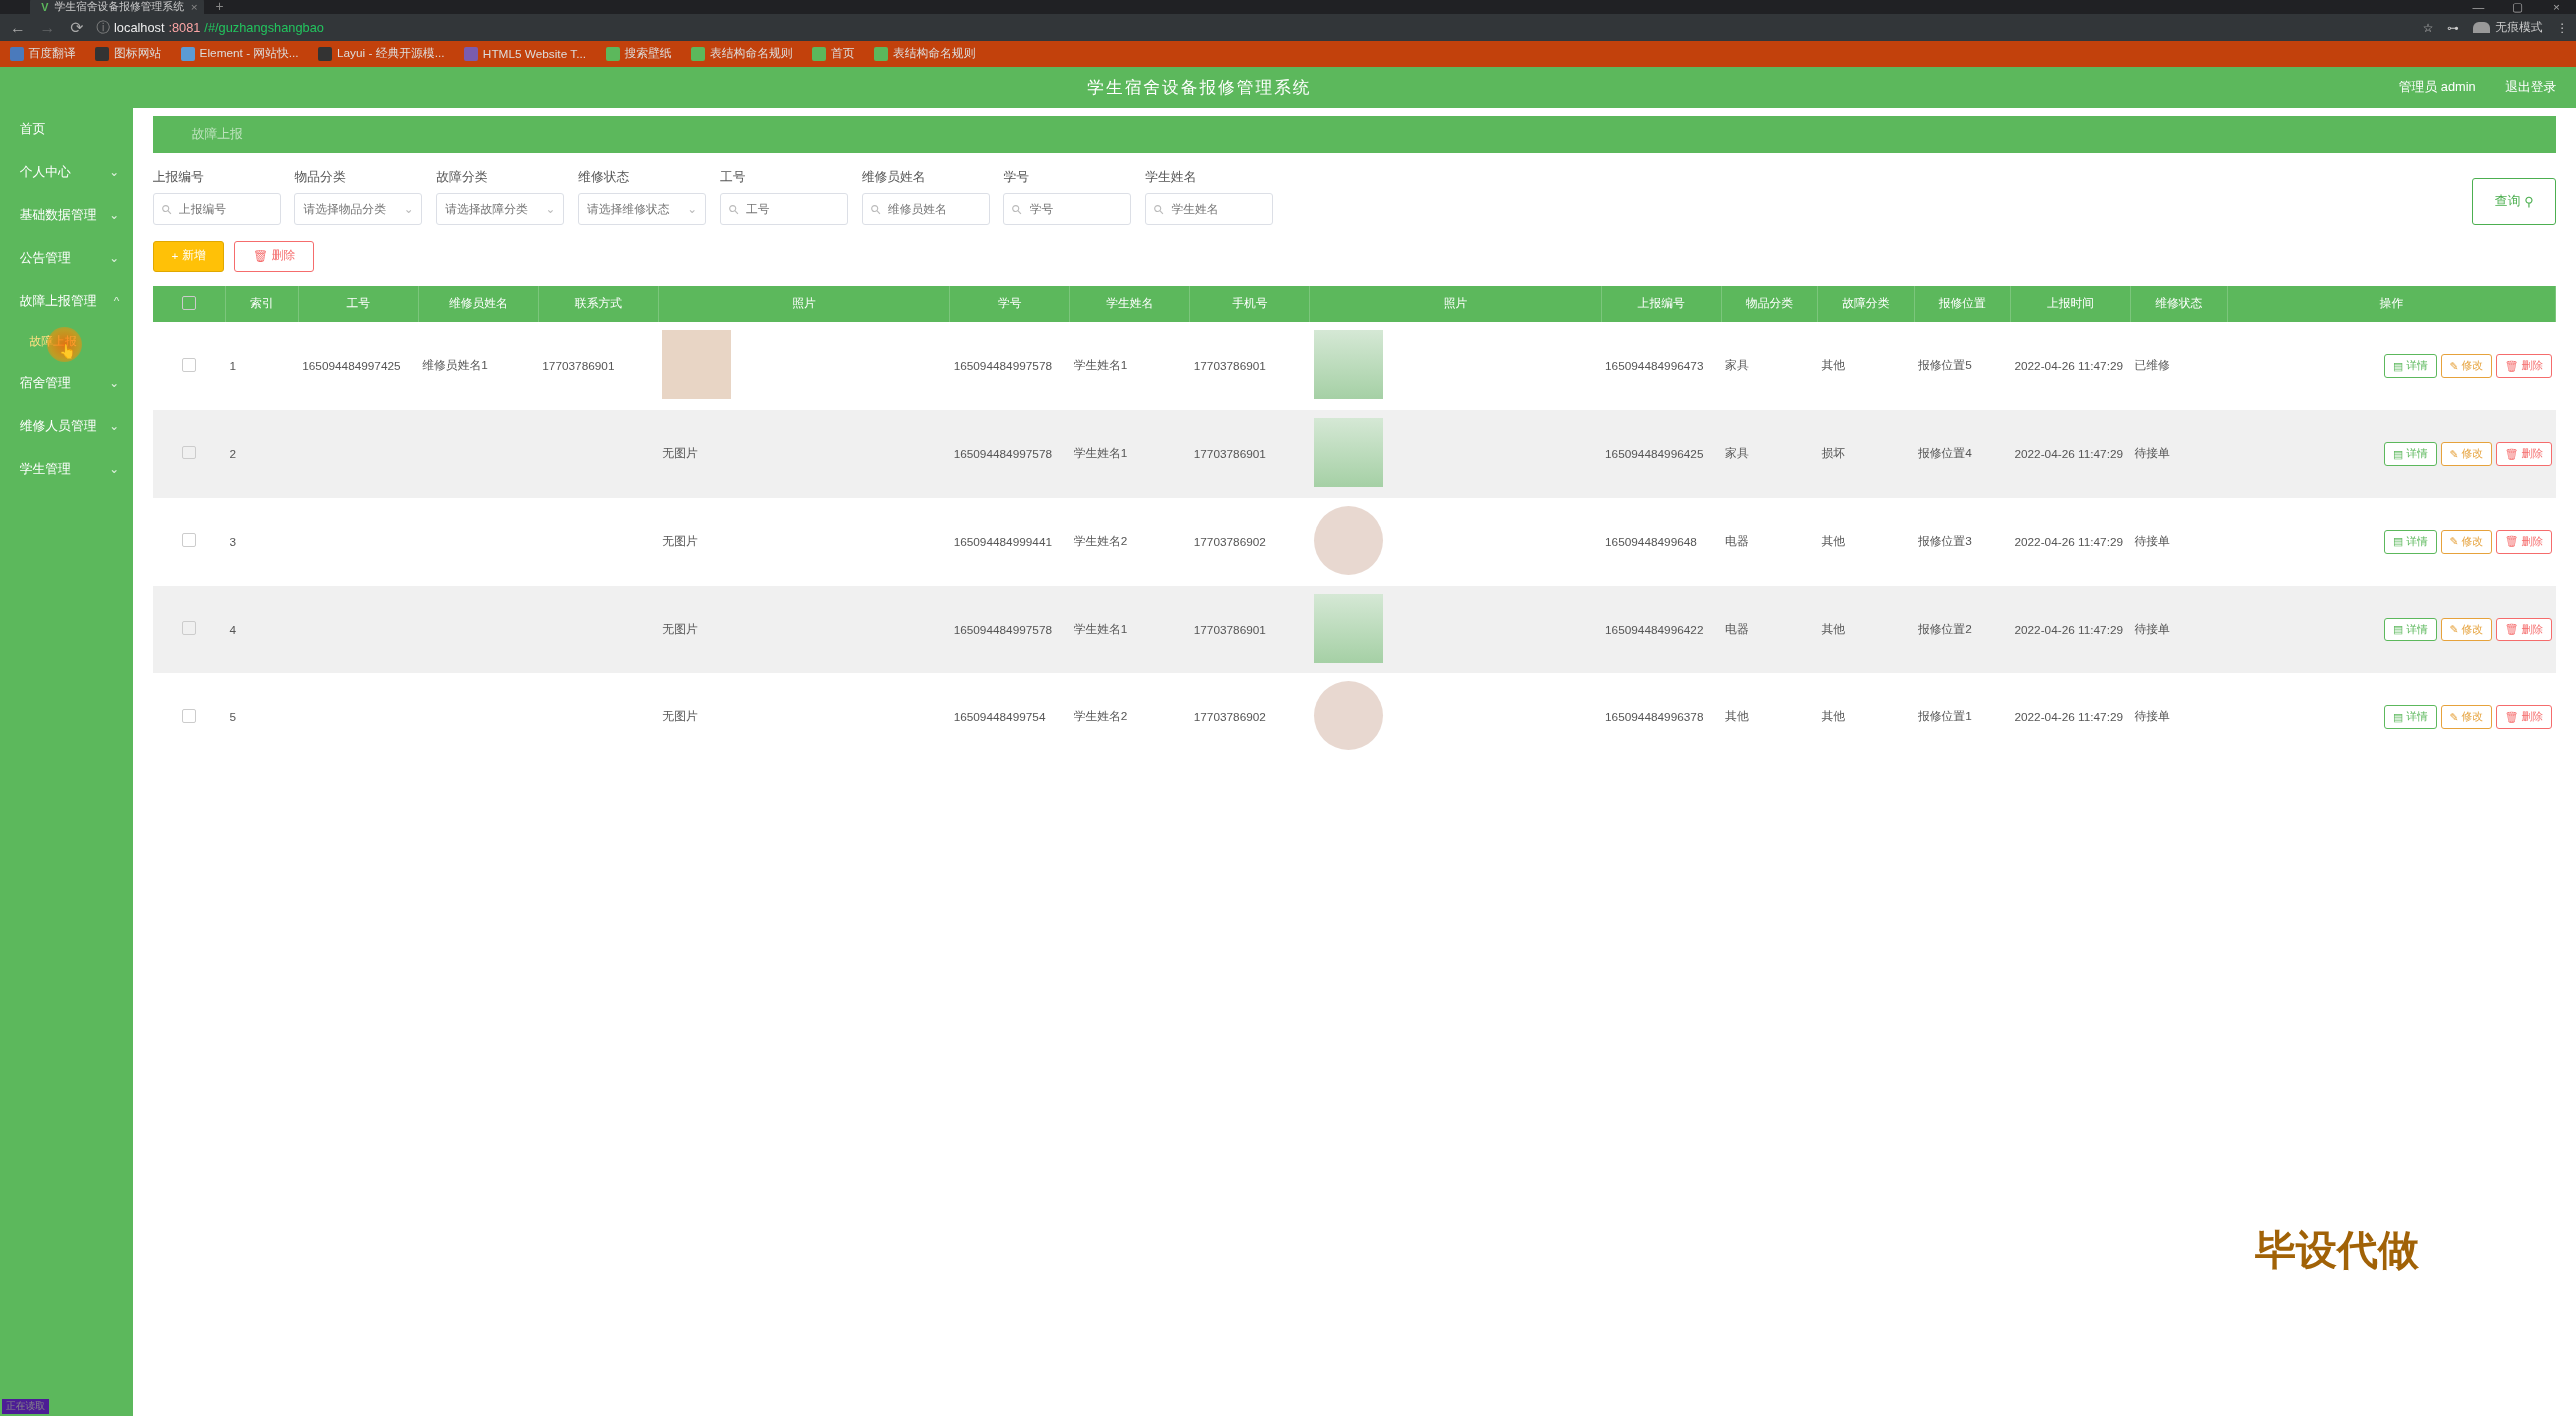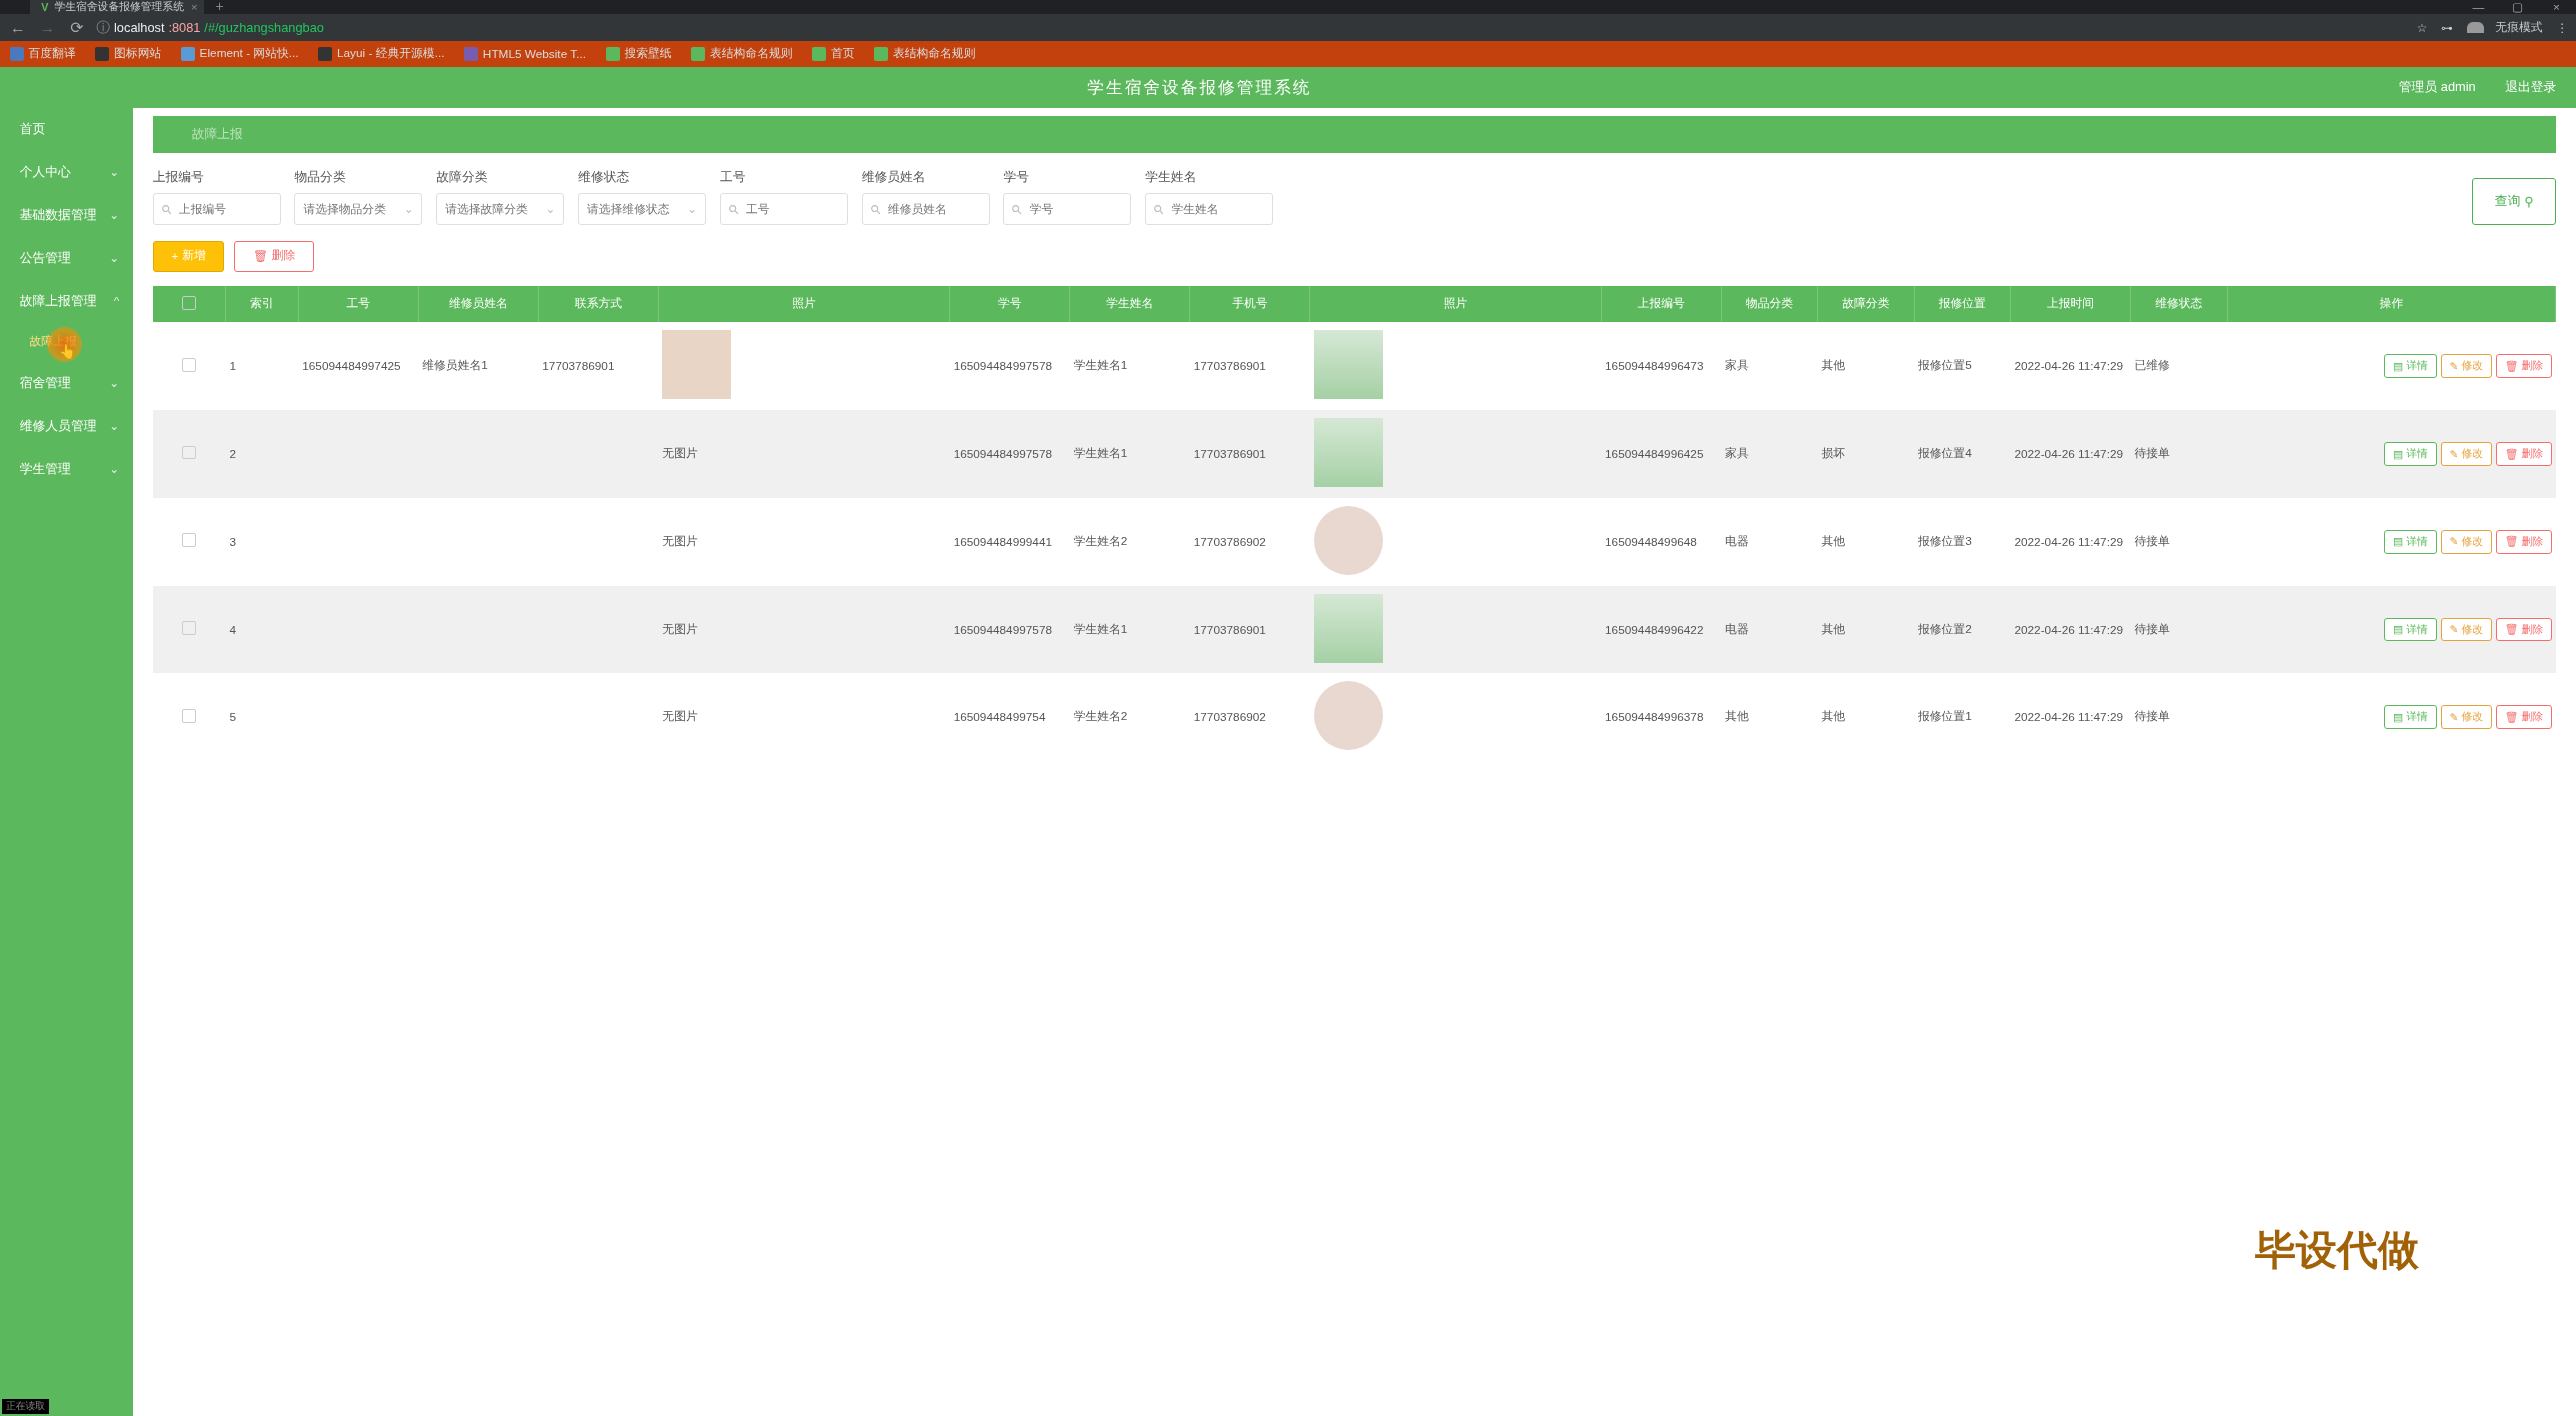--- a/index.html
+++ b/index.html
@@ -16,21 +16,21 @@
 .sys-btn { width: 39px; text-align: center; color: #aaa; font-size: 11.8px; }
 
 .addr-bar { display: flex; align-items: center; height: 27.6px; background: #323639; padding: 0 7.9px; gap: 9.8px; }
 .nav-arrow { color: #aaa; font-size: 15.7px; width: 19.7px; text-align: center; }
 .url-area { flex: 1; color: #ccc; font-size: 12.8px; display: flex; align-items: center; gap: 3.9px; }
 .url-info { color: #888; font-size: 13.8px; }
 .url-host { color: #eee; }
 .url-port { color: #fca5a5; }
 .url-path { color: #22c55e; }
 .chrome-right { display: flex; align-items: center; gap: 13.8px; color: #ccc; font-size: 11.8px; }
-.incog-label { display: flex; align-items: center; gap: 11px; }
+.incog-label { display: flex; align-items: center; gap: 5px; }
 .incog-icon { width: 17.7px; height: 11.8px; background: #999; border-radius: 5.9px 5.9px 0 0; position: relative; }
 
 .bookmark-bar { display: flex; align-items: center; height: 25.6px; background: #c2410c; padding: 0 9.8px; gap: 19.7px; font-size: 11.8px; color: #ddd; }
 .bm-item { display: flex; align-items: center; gap: 4.9px; }
 .bm-ico { width: 13.8px; height: 13.8px; background: #666; border-radius: 2px; display: inline-block; }
 .bm-ico.blue { background: #4a7abc; }
 .bm-ico.lblue { background: #5b9bd5; }
 .bm-ico.green { background: #5cb85c; }
 .bm-ico.dark { background: #333; }
 .bm-ico.purple { background: #7a5caf; }
@@ -87,21 +87,21 @@
 .avatar.r1a { background: #e8d5c5; }
 .avatar.r1b, .avatar.r2b, .avatar.r4b { background: linear-gradient(#d5e8d5, #a5d0a5); }
 .avatar.round { border-radius: 50%; background: #e8d8d0; }
 .op-btns { display: flex; gap: 3.9px; justify-content: flex-end; }
 .op-btn { border: 1px solid; background: #fff; padding: 3.9px 7.9px; font-size: 10.8px; border-radius: 3px; display: flex; align-items: center; gap: 3px; white-space: nowrap; }
 .op-detail { border-color: #5cb85c; color: #5cb85c; }
 .op-edit { border-color: #e6a23c; color: #e6a23c; }
 .op-delete { border-color: #f56c6c; color: #f56c6c; }
 
 .watermark { position: fixed; right: 157px; bottom: 138px; font-size: 41px; font-weight: 900; color: #a16207; pointer-events: none; font-family: "SimHei", sans-serif; }
-.hash-text { position: fixed; left: 2px; bottom: 2px; font-size: 9.8px; color: #888; background: #000000; padding: 1px 3.9px; }
+.hash-text { position: fixed; left: 2px; bottom: 2px; font-size: 9.8px; color: #888; background: #4c1d95; padding: 1px 3.9px; }
 </style>
 </head>
 <body>
 
 <div class="browser-chrome">
   <div class="tab-bar">
     <div class="tab">
       <span class="tab-icon-v">V</span>
       <span>学生宿舍设备报修管理系统</span>
       <span class="tab-close">×</span>

